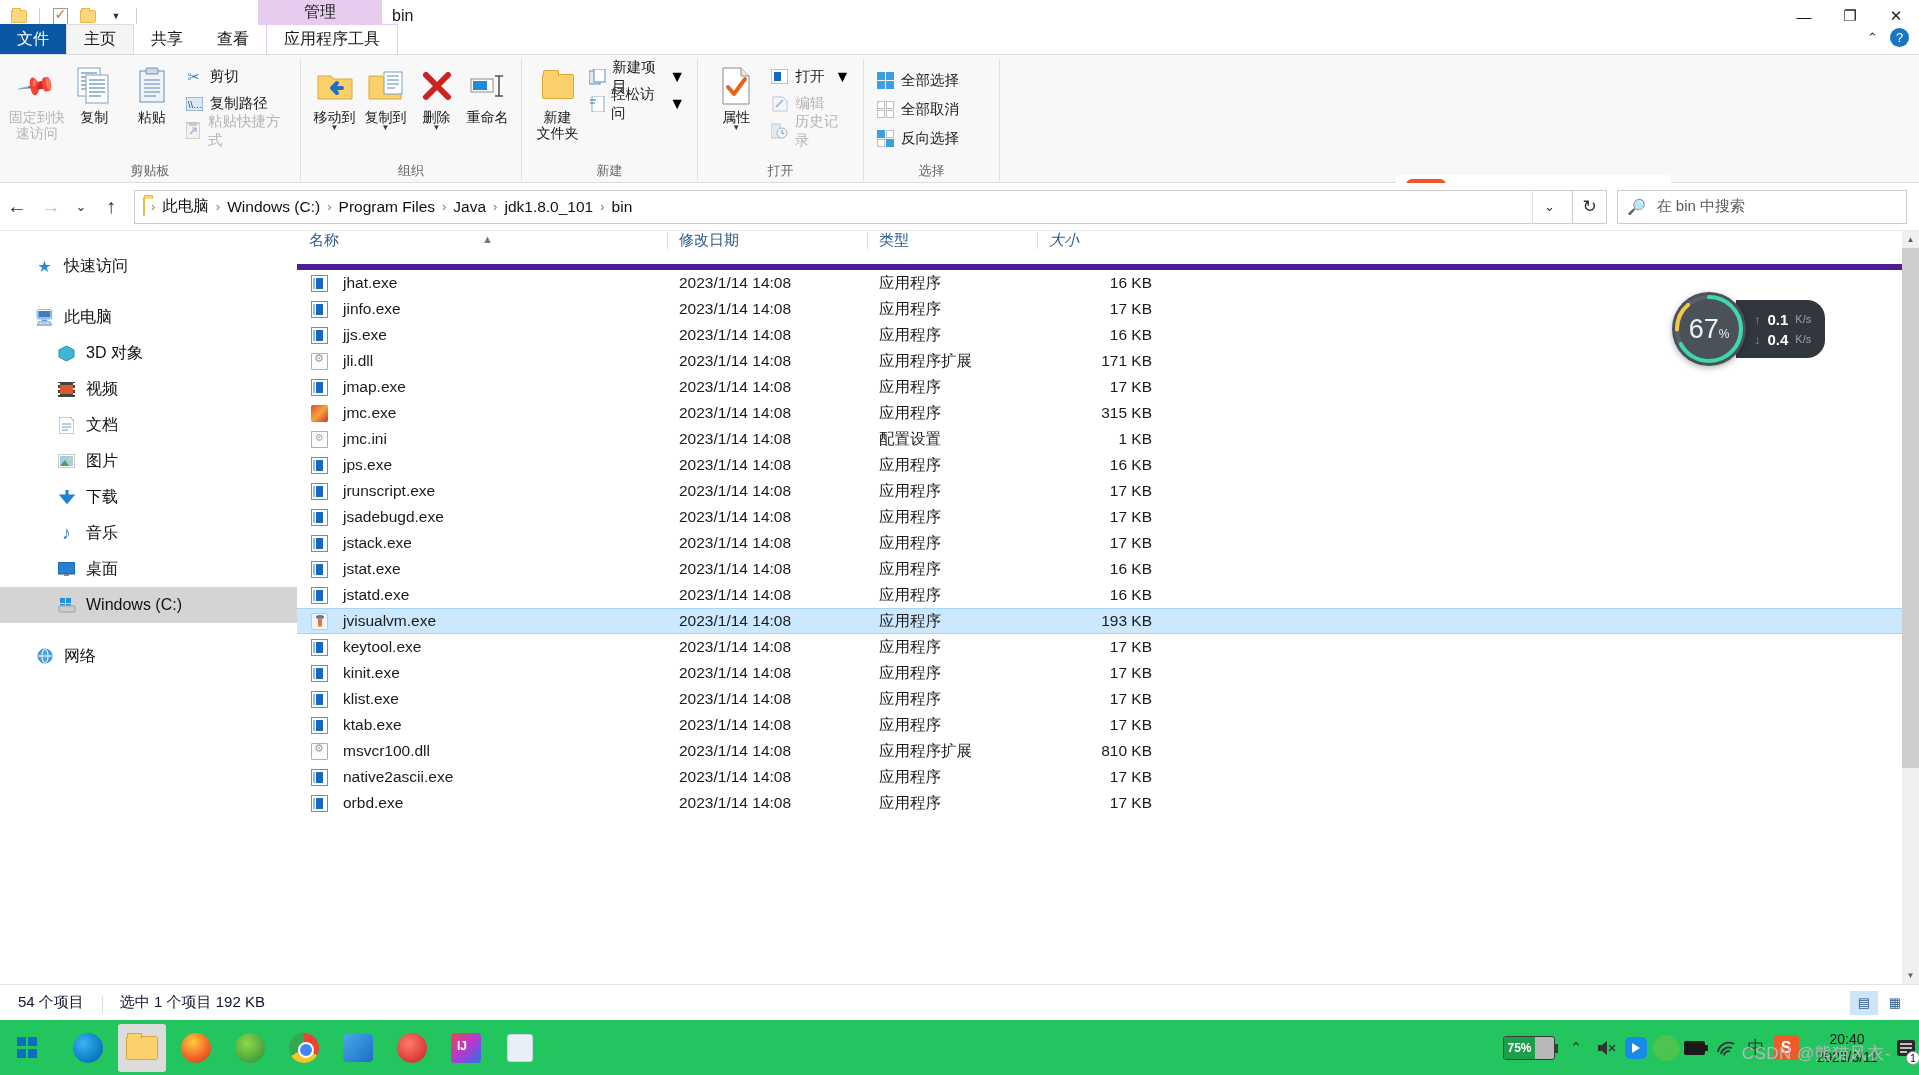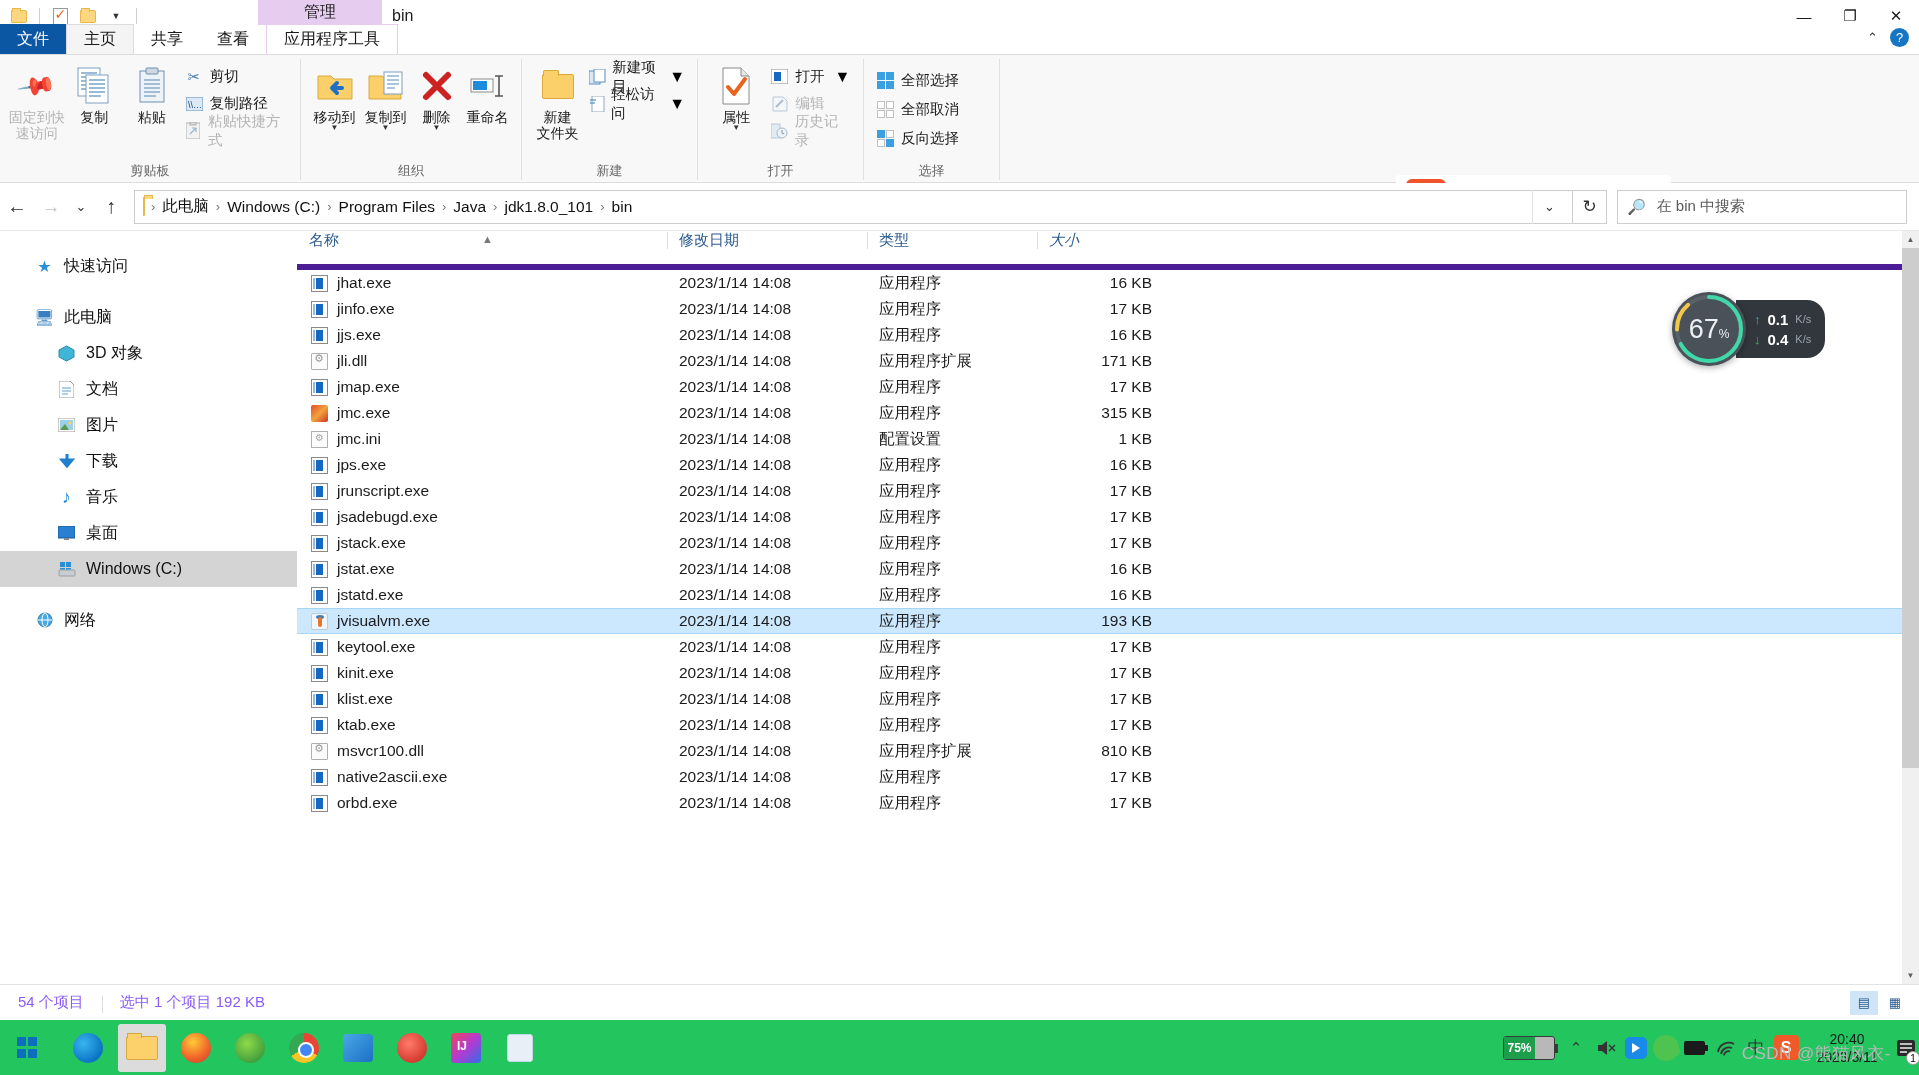--- a/index.html
+++ b/index.html
@@ -186,21 +186,21 @@
   }
   .fh.c-name { width: 370px; }
   .fh.c-date { width: 200px; }
   .fh.c-type { width: 170px; }
   .fh.c-size { width: 125px; text-align: left; font-style: italic; }
 
   .frow {
     display: flex; height: 26px; align-items: center; font-size: 15.5px; color: #1b1b1b;
   }
   .frow.sel { background: #cce8ff; border-top: 1px solid #a8d4f5; border-bottom: 1px solid #a8d4f5; }
-  .fc-name { width: 370px; display: flex; align-items: center; gap: 9px; padding-left: 14px; }
+  .fc-name { width: 370px; display: flex; align-items: center; gap: 15px; padding-left: 14px; }
   .fc-date { width: 200px; padding-left: 12px; }
   .fc-type { width: 170px; padding-left: 12px; }
   .fc-size { width: 125px; text-align: right; padding-right: 10px; }
 
   .fico { width: 17px; height: 17px; flex-shrink: 0; position: relative; }
   .fico.exe {
     background: #fff; border: 1px solid #8a8a8a;
   }
   .fico.exe::after {
     content: ""; position: absolute; left: 4px; top: 2px; width: 7px; height: 11px; background: #1668c0;
@@ -270,21 +270,21 @@
   }
   .vs-thumb {
     position: absolute; top: 17px; left: 0; width: 17px; height: 520px; background: #cdcdcd;
   }
 
   
   .statusbar {
     position: absolute; top: 984px; left: 0; width: 1919px; height: 36px;
     border-top: 1px solid #e2e2e2; display: flex; align-items: center; background: #fff;
   }
-  .st-text { font-size: 15px; color: #8b5cf6; padding: 0 18px; position: relative; text-align: center; }
+  .st-text { font-size: 15px; color: #0f172a; padding: 0 18px; position: relative; text-align: center; }
   .st-text + .st-text::before {
     content: ""; position: absolute; left: 0; top: 3px; height: 17px; width: 1px; background: #dcdcdc;
   }
   .st-views { position: absolute; right: 10px; display: flex; gap: 3px; }
   .st-view {
     width: 28px; height: 24px; display: flex; align-items: center; justify-content: center;
     font-size: 13px; color: #2b5a8c;
   }
   .st-view.active { background: #cfe4f7; }
 
@@ -726,20 +726,37 @@
     <div class="sb-item lvl1">
       <span class="sb-ico">
         <svg width="17" height="17">
             <path d="M8.5 1 L16 5 L16 12 L8.5 16 L1 12 L1 5 Z" fill="#3fb6d8" stroke="#2a8ca8"></path>
           </svg>
       </span>
       <span>3D 对象</span>
     </div>
     <div class="sb-item lvl1">
       <span class="sb-ico">
+        <svg width="17" height="15">
+            <rect x="0" y="0" width="17" height="15" fill="#444"></rect>
+        <rect x="2" y="3" width="13" height="9" fill="#d85a2a"></rect>
+        <g fill="#fff">
+              <rect x="0" y="1" width="2" height="2"></rect>
+              <rect x="0" y="6" width="2" height="2"></rect>
+              <rect x="0" y="11" width="2" height="2"></rect>
+        <rect x="15" y="1" width="2" height="2"></rect>
+              <rect x="15" y="6" width="2" height="2"></rect>
+              <rect x="15" y="11" width="2" height="2"></rect>
+            </g>
+          </svg>
+      </span>
+      <span>视频</span>
+    </div>
+    <div class="sb-item lvl1">
+      <span class="sb-ico">
         <svg width="15" height="17">
             <path d="M0 0h11l4 4v13H0z" fill="#fff" stroke="#9a9a9a"></path>
         <g stroke="#6fa8d8" stroke-width="1.1">
               <line x1="3" y1="7" x2="12" y2="7"></line>
               <line x1="3" y1="10" x2="12" y2="10"></line>
               <line x1="3" y1="13" x2="9" y2="13"></line>
             </g>
           </svg>
       </span>
       <span>文档</span>

